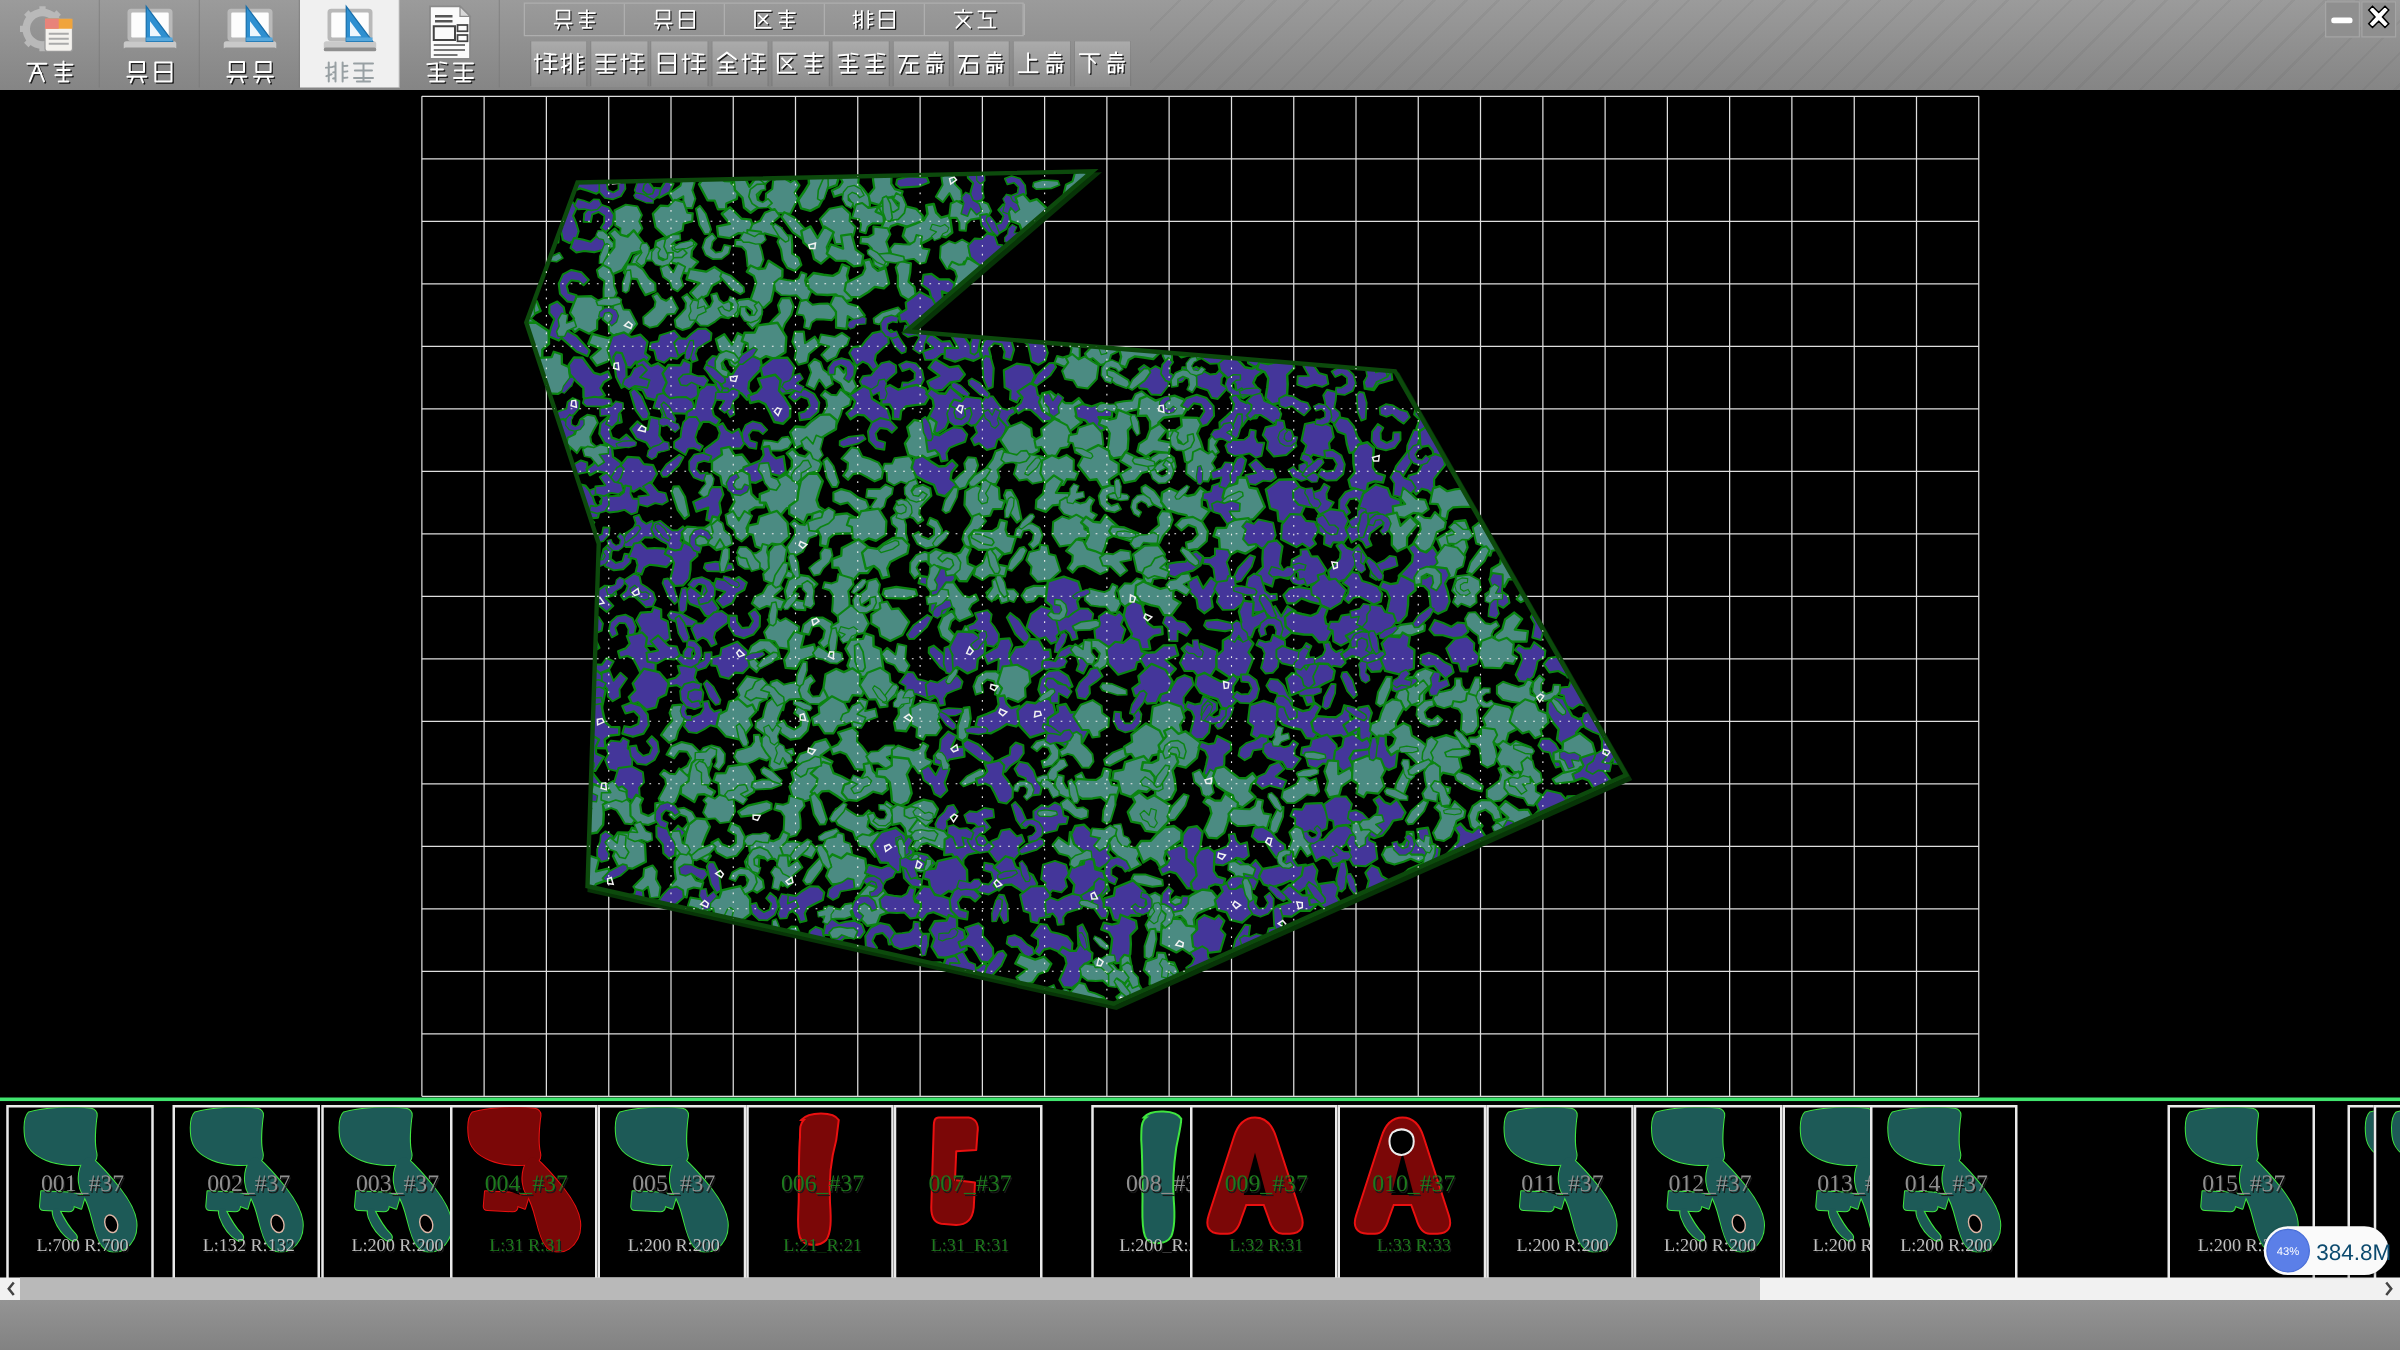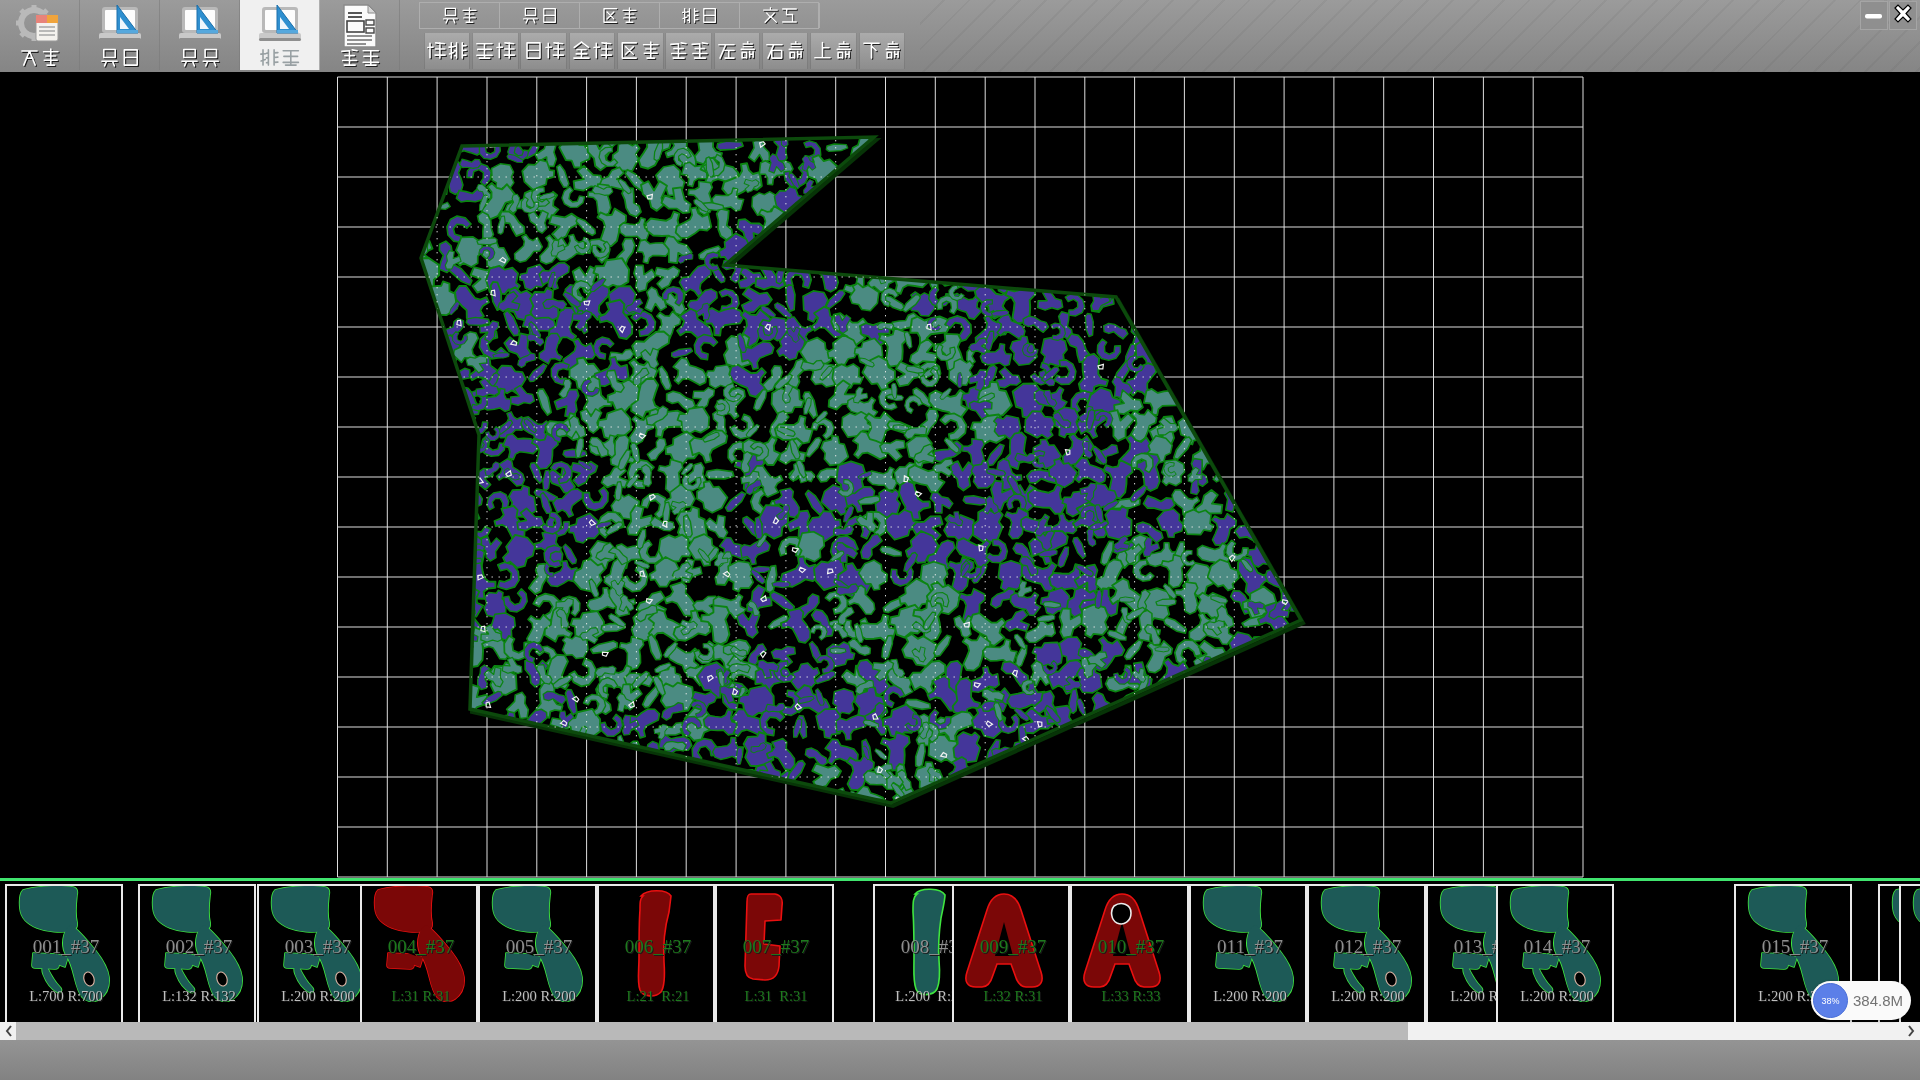--- a/index.html
+++ b/index.html
@@ -20,21 +20,21 @@
 .wbtn{display:inline-block;width:28px;height:29px;background:#8f8f8f;border:1px solid #a5a5a5;vertical-align:top;position:relative;margin-left:1px}
 #greenline{position:absolute;left:0;top:878px;width:1920px;height:3px;background:#40e46e;}
 #strip{position:absolute;left:0;top:881px;width:1920px;height:127px;background:#000;}
 .cell{position:absolute;top:3px;width:118.4px;height:158px;border:2px solid #eaeaea;background:#000;padding-left:12px;}
 .cell svg{position:absolute;left:0;top:0}
 #scrollbar{position:absolute;left:0;top:1022px;width:1920px;height:18px;background:#f1f1f1;}
 #thumb{position:absolute;left:16px;top:0;width:1392px;height:18px;background:#b9b9b9;}
 #status{position:absolute;left:0;top:1040px;width:1920px;height:40px;background:linear-gradient(#949494,#828282);}
 #pill{position:absolute;left:1811px;top:981px;width:100px;height:39px;background:#fafafa;border-radius:20px;box-shadow:0 1px 3px rgba(0,0,0,.35);}
 #pill .circ{position:absolute;left:2px;top:2px;width:35px;height:35px;border-radius:50%;background:#5b7fe8;border:1px solid #4a6fd8;color:#fff;font-size:9px;text-align:center;line-height:35px;}
-#pill .mem{position:absolute;left:42px;top:11px;font-size:15px;color:#737373;}
+#pill .mem{position:absolute;left:42px;top:11px;font-size:18px;color:#0c4a6e;}
 </style></head><body>
 <div id="root">
     <div style="position:absolute;left:0;top:72px;width:1920px;height:811px"><svg id="cv" width="1920" height="811" viewBox="0 0 1920 811">
         <defs>
           <path id="p0" d="M-8,-19 L6,-21 L10,-16 L8,-8 L12,-2 L16,6 L15,14 L9,19 L2,17 L-1,9 L-4,2 L-9,-1 L-16,0 L-17,-6 L-10,-8 L-6,-12 Z"></path>
           <path id="p1" d="M-13,-14 L0,-18 L12,-14 L15,-4 L11,2 L13,10 L7,16 L-3,14 L-6,18 L-12,14 L-10,6 L-15,2 L-14,-6 Z"></path>
           <path id="p2" d="M-14,-12 L-6,-16 L0,-6 L6,-16 L14,-11 L8,2 L10,10 L3,16 L-3,12 L-5,4 L-12,-2 Z"></path>
           <path id="p3" d="M12,-14 L2,-17 L-8,-14 L-13,-6 L-12,4 L-6,12 L4,15 L12,12 L9,5 L1,7 L-4,2 L-3,-5 L4,-8 L10,-7 Z"></path>
           <path id="p4" d="M-15,-3 L-4,-6 L14,-5 L16,0 L6,4 L-12,5 L-16,2 Z"></path>
           <path id="p5" d="M-12,-15 L-2,-17 L1,-9 L3,-1 L10,1 L14,7 L10,14 L2,13 L-4,7 L-8,-2 L-13,-8 Z"></path>
@@ -1639,15 +1639,15 @@
       <div id="thumb"></div>
       <svg width="14" height="18" style="position:absolute;left:2px;top:0">
         <path d="M9 4 L5 9 L9 14" fill="none" stroke="#444" stroke-width="2"></path>
       </svg>
       <svg width="14" height="18" style="position:absolute;left:1904px;top:0">
         <path d="M5 4 L9 9 L5 14" fill="none" stroke="#444" stroke-width="2"></path>
       </svg>
     </div>
     <div id="status"></div>
     <div id="pill">
-      <div class="circ">38%</div>
+      <div class="circ">43%</div>
       <div class="mem">384.8M</div>
     </div>
   </div>
 </body></html>

